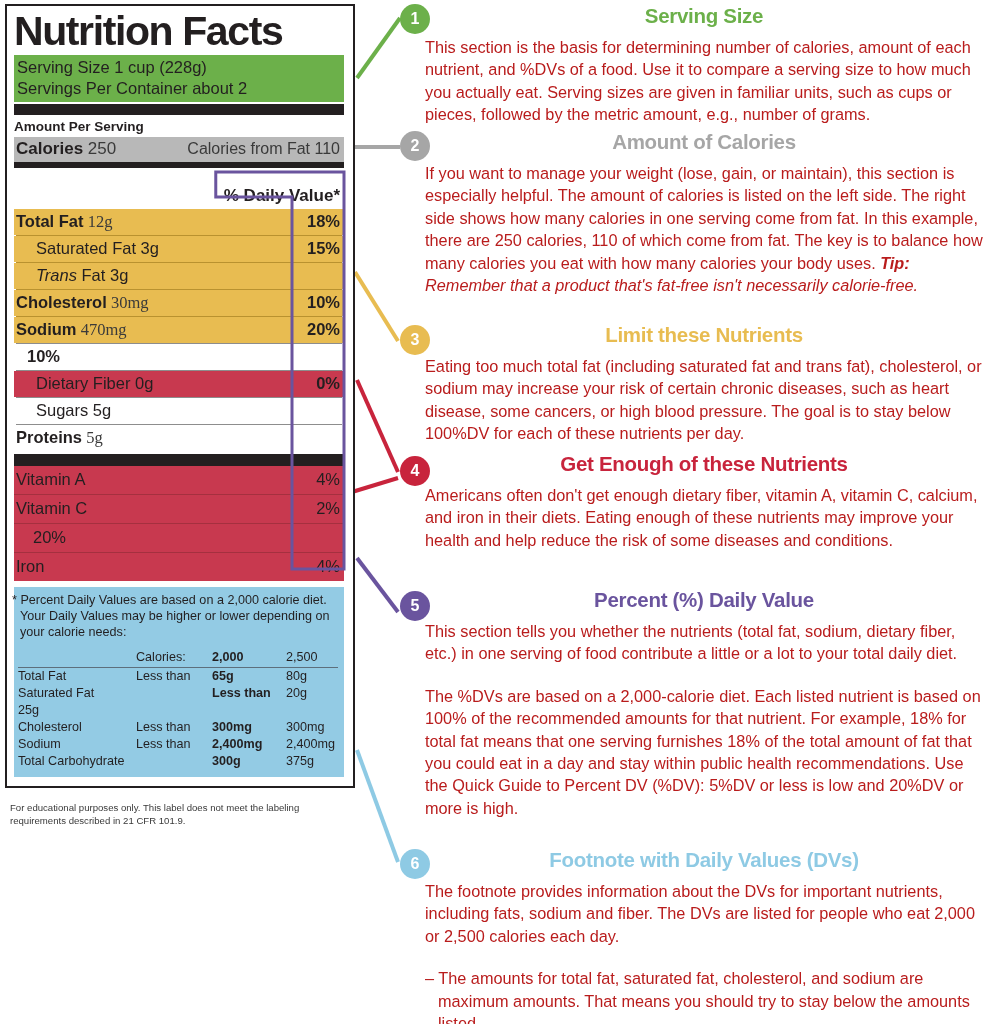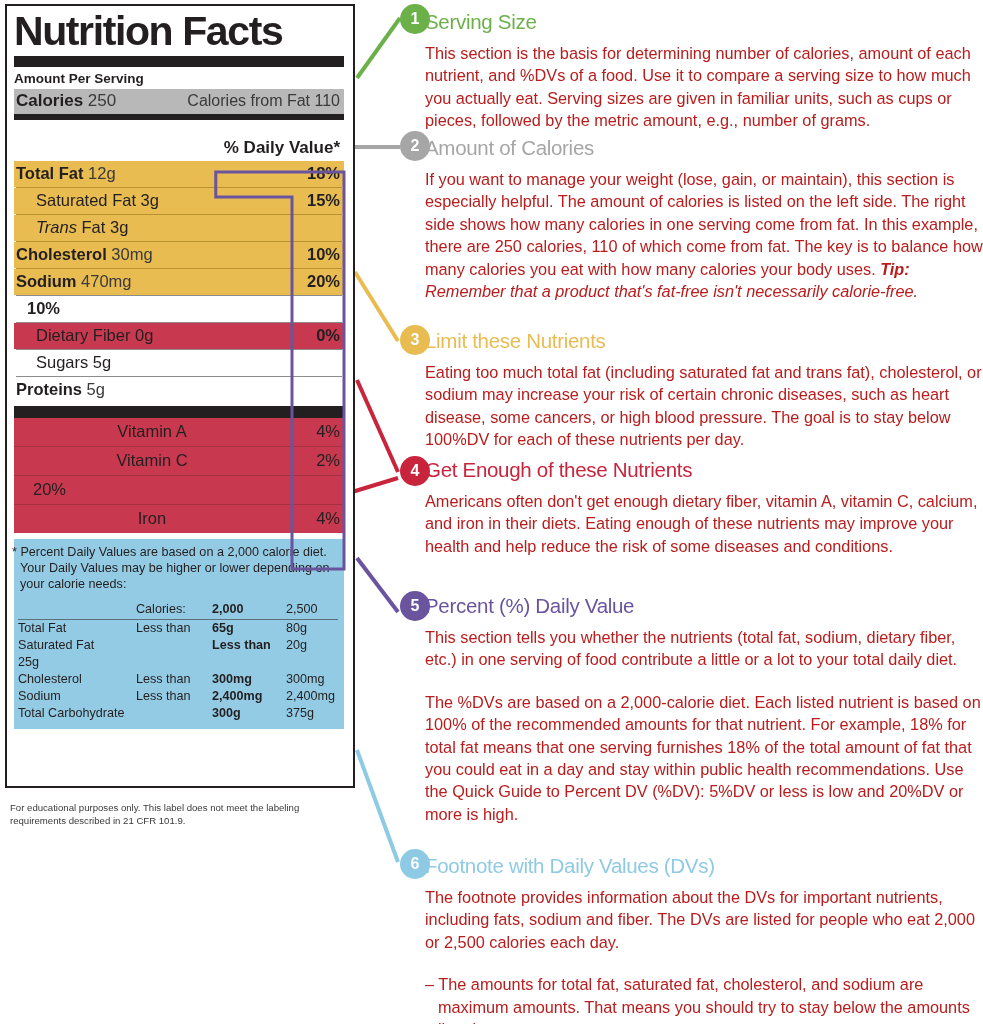--- a/index.html
+++ b/index.html
@@ -47,31 +47,31 @@
   .dv-head{
     font-size:17px;font-weight:bold;padding:2px 4px 3px 8px;
   }
 
   
   .nrow{display:flex;align-items:baseline;font-size:16.5px;line-height:21px;
         padding:2px 0 3px 0;position:relative;}
   .nrow .nm{flex:1;padding-left:2px;}
   .nrow .pv{width:46px;text-align:right;font-weight:bold;padding-right:4px;}
   .nm b{font-weight:bold;}
-  .nm span{color:#3a3a3a;}
+  .nm span{color:#3a3a3a;font-family:Liberation Serif, serif;}
   .ind1{padding-left:22px !important;}
   .gold{background:#e8bc51;}
   .crim{background:#c8394f;}
   .sep{height:1px;background:#8d8d8d;margin:0 2px;}
 
   .black-band{height:12px;background:#231f20;margin-top:3px;}
 
   .vrow{display:flex;align-items:baseline;font-size:16.5px;line-height:21px;
         padding:3px 0 4px 0;background:#c8394f;}
-  .vrow .nm{flex:1;padding-left:2px;color:#231f20;text-align:center;}
+  .vrow .nm{flex:1;padding-left:2px;color:#231f20;}
   .vrow .pv{width:52px;text-align:right;padding-right:4px;color:#231f20;}
   .vsep{height:1px;background:#a5303f;}
 
   
   .fnote{background:#93cbe4;margin-top:6px;padding:5px 6px 7px 4px;font-size:12.6px;line-height:16px;color:#231f20;}
   .fnote .star-p{padding-left:2px;text-indent:-8px;padding-right:4px;}
   .fn-table{width:100%;border-collapse:collapse;font-size:12.6px;margin-top:9px;}
   .fn-table td{padding:0 0 1px 0;vertical-align:top;line-height:16px;}
   .fn-c0{width:118px;}
   .fn-c1{width:76px;}
@@ -79,22 +79,23 @@
   .fn-c3{width:auto;}
   .fn-headrule td{border-bottom:1px solid #5d6f7c;padding-bottom:2px;}
   .fn-after{padding-top:2px !important;}
 
   .disclaimer{
     position:absolute;left:5px;top:798px;width:340px;
     font-size:9.6px;line-height:12.5px;color:#3a3a3a;
   }
   .note{position:absolute;width:558px;}
   .note h3{
-    margin:6px 0 1px 0;font-size:20.5px;font-weight:normal;letter-spacing:-0.3px;
+    margin:0 0 1px 0;font-size:20.5px;font-weight:bold;letter-spacing:-0.3px;
     line-height:24px;
+    text-align:center;
   }
   .note p{
     margin:8px 0 0 0;font-size:16.3px;line-height:22.4px;color:#b91c1c;
   }
   .note p.gap{margin-top:20px;}
   .note p.dash{text-indent:-13px;padding-left:13px;margin-top:20px;}
   .tip{font-style:italic;}
   .tip b{font-weight:bold;font-style:italic;}
 
   
@@ -126,20 +127,24 @@
 
     <line x1="398" y1="862" x2="357" y2="750" stroke="#8ecae4" stroke-width="4"></line>
   </svg>
 
   <div class="label-wrap">
     <div class="label-box"></div>
     <div class="lb-inner">
 
       <div class="nf-title">Nutrition Facts</div>
 
+      <div class="serving-block">
+        <div class="serving-line">Serving Size 1 cup (228g)</div>
+        <div class="serving-line">Servings Per Container about 2</div>
+      </div>
 
       <div class="bar-thick"></div>
 
       <div class="amount-per">Amount Per Serving</div>
 
       <div class="cal-row">
         <div class="cal-left">
           <b>Calories</b>
           <span>250</span>
         </div>

